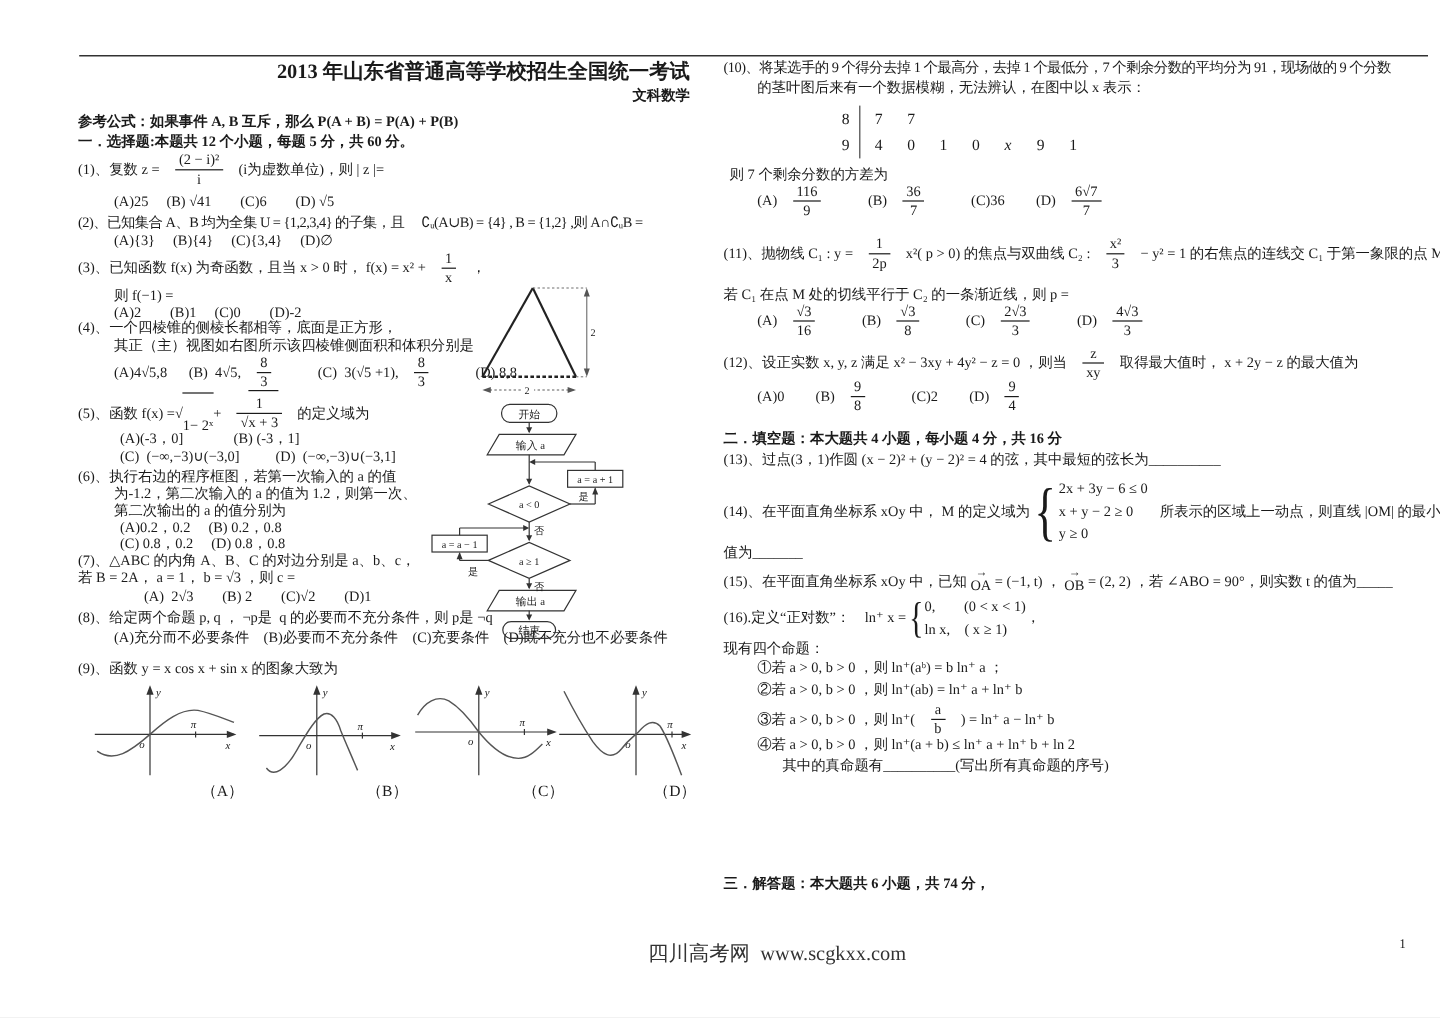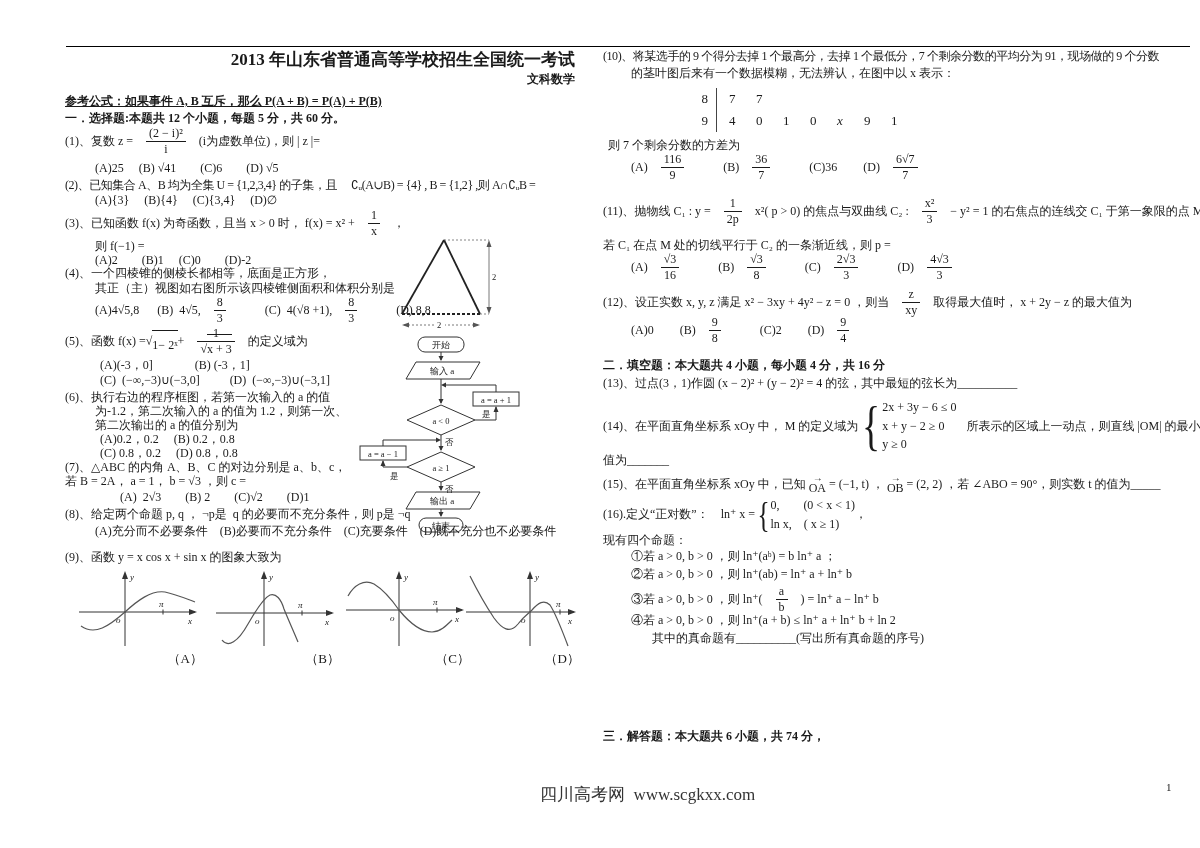--- a/index.html
+++ b/index.html
@@ -7,21 +7,21 @@
         font-family:"Liberation Serif","DejaVu Serif",serif;color:#1a1a1a;font-size:12px;
         overflow:hidden;}
   .ln{position:absolute;white-space:pre;line-height:1.2;}
   .fx{position:absolute;display:flex;align-items:center;white-space:pre;line-height:1.2;}
   .b{font-weight:bold;}
   .ctr{text-align:right;}
   .rule{position:absolute;left:66px;top:46px;width:1124px;border-top:1.6px solid #000;height:0;}
   .fr{display:inline-block;text-align:center;vertical-align:middle;line-height:1.05;margin:0 13px;}
   .fr .n{display:block;padding:0 3px 1px;}
   .fr .d{display:block;border-top:1px solid #1a1a1a;padding:1px 3px 0;}
-  .ovl{border-top:1px solid #1a1a1a;padding-top:7px;}
+  .ovl{border-top:1px solid #1a1a1a;padding-top:19px;}
   .gap{margin-left:26px;}
   .gap2{margin-left:18px;}
   .vec{display:inline-flex;flex-direction:column;align-items:center;line-height:1;vertical-align:-2px;margin:0 3px;}
   .vec .va{font-size:10px;line-height:5px;height:7px;letter-spacing:-1px;}
   .brace{font-size:54px;font-weight:400;line-height:1;transform:scaleX(.7);margin-right:-2px;}
   .brace.sm{font-size:36px;}
   .sys{display:flex;flex-direction:column;line-height:1.55;}
   .fit{letter-spacing:-0.45px;}
   .sl{position:absolute;left:688px;top:88px;}
   .sl-row{display:flex;line-height:22px;font-size:13px;}
@@ -32,21 +32,21 @@
   svg text{font-family:"Liberation Serif","DejaVu Serif",serif;fill:#1a1a1a;}
 </style>
 </head>
 <body>
 
 <div class="page">
   <div class="rule"></div>
 
   <div class="ln ctr b" style="left:65px;top:50px;width:510px;font-size:17px;">2013 年山东省普通高等学校招生全国统一考试</div>
   <div class="ln ctr b" style="left:65px;top:72px;width:510px;font-size:12px;">文科数学</div>
-  <div class="ln b" style="left:65px;top:94px;text-decoration:underline;">参考公式：如果事件 A, B 互斥，那么 P(A + B) = P(A) + P(B)</div>
+  <div class="ln b" style="left:65px;top:94px;">参考公式：如果事件 A, B 互斥，那么 P(A + B) = P(A) + P(B)</div>
   <div class="ln b" style="left:65px;top:111px;">一．选择题:本题共 12 个小题，每题 5 分，共 60 分。</div>
 
   <div class="fx" style="left:65px;top:127px;">
     <span>(1)、</span>
     <span>复数 z =</span>
     <span class="fr"><span class="n">(2 − i)²</span><span class="d">i</span></span>
     <span>(i为虚数单位)，则 | z |=</span>
   </div>
   <div class="ln" style="left:95px;top:161px;">(A)25　 (B) √41　　(C)6　　(D) √5</div>
 
@@ -67,21 +67,21 @@
 
   <div class="fx" style="left:65px;top:266px;">
     <span>(4)、</span>
     <span>一个四棱锥的侧棱长都相等，底面是正方形，</span>
   </div>
   <div class="ln" style="left:95px;top:281px;">其正（主）视图如右图所示该四棱锥侧面积和体积分别是</div>
   <div class="fx" style="left:95px;top:296px;">
     <span>(A)4√5,8</span>
     <span class="gap2">(B)  4√5,</span>
     <span class="fr"><span class="n">8</span><span class="d">3</span></span>
-    <span class="gap">(C)  4(√8 +1),</span>
+    <span class="gap">(C)  3(√5 +1),</span>
     <span class="fr"><span class="n">8</span><span class="d">3</span></span>
     <span class="gap">(D) 8,8</span>
   </div>
 
   <div class="fx" style="left:65px;top:327px;">
     <span>(5)、</span>
     <span>函数 f(x) =</span>
     <span>√</span><span class="ovl">1− 2ˣ</span>
     <span>+</span>
     <span class="fr"><span class="n">1</span><span class="d"><span>√</span><span class="ovl">x + 3</span></span></span>

